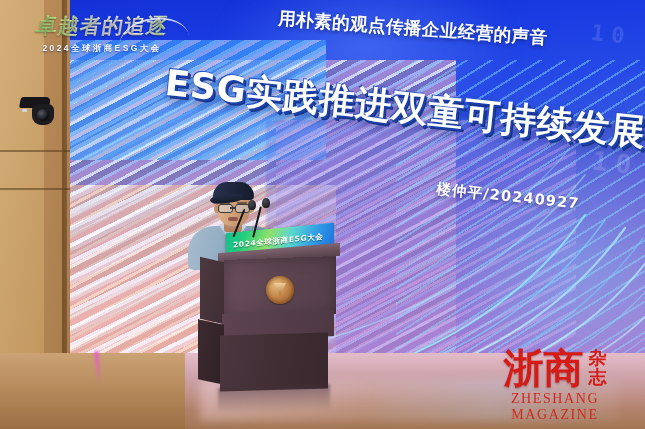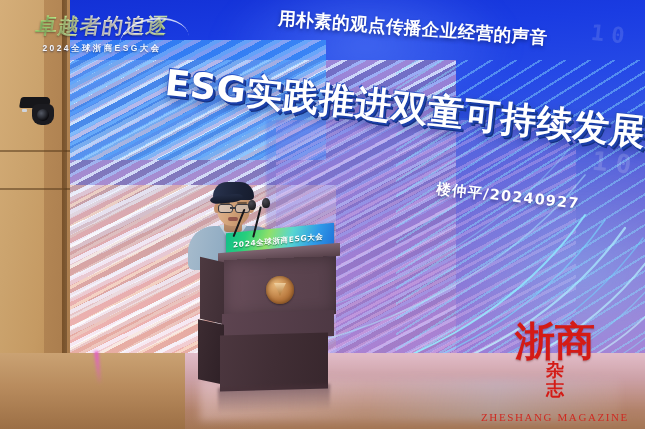--- a/index.html
+++ b/index.html
@@ -203,33 +203,33 @@
     color:rgba(255,255,255,.13);transform:rotate(6deg);
     font-family:"DejaVu Sans Mono","Liberation Mono",monospace;
     white-space:nowrap;
   }
 
   
   .mag{
     position:absolute;right:6px;bottom:6px;width:168px;z-index:20;
     text-align:center;
   }
-  .mag-row{display:flex;align-items:center;justify-content:center;flex-direction:column;}
+  .mag-row{display:flex;align-items:center;justify-content:center;gap:5px;}
   .mag-cn{
     font-size:40px;font-weight:700;color:#d41b16;line-height:1;
     font-family:"DejaVu Sans","Liberation Sans",sans-serif;
     text-shadow:0 1px 2px rgba(60,0,0,.35);
   }
   .mag-cn2{
     font-size:18px;font-weight:700;color:#d41b16;line-height:1.05;
     font-family:"DejaVu Sans","Liberation Sans",sans-serif;
     display:flex;flex-direction:column;
   }
   .mag-en{
-    margin-top:12px;font-size:11px;font-weight:400;letter-spacing:1.6px;
+    margin-top:3px;font-size:14px;font-weight:400;letter-spacing:1.6px;
     color:#cf2a22;font-family:"Liberation Serif",serif;
   }
 
   
   .podium{position:absolute;left:178px;top:228px;width:162px;height:201px;z-index:30;}
   .pod-screen{
     position:absolute;left:48px;top:0;width:108px;height:28px;
     background:linear-gradient(110deg,#11bd8a 0%,#27cf7c 18%,#8fe06a 38%,#57d6d0 58%,#2f9ae8 80%,#1d6fd8 100%);
     transform:skewY(-5.5deg);
     box-shadow:0 1px 3px rgba(0,0,0,.4);

